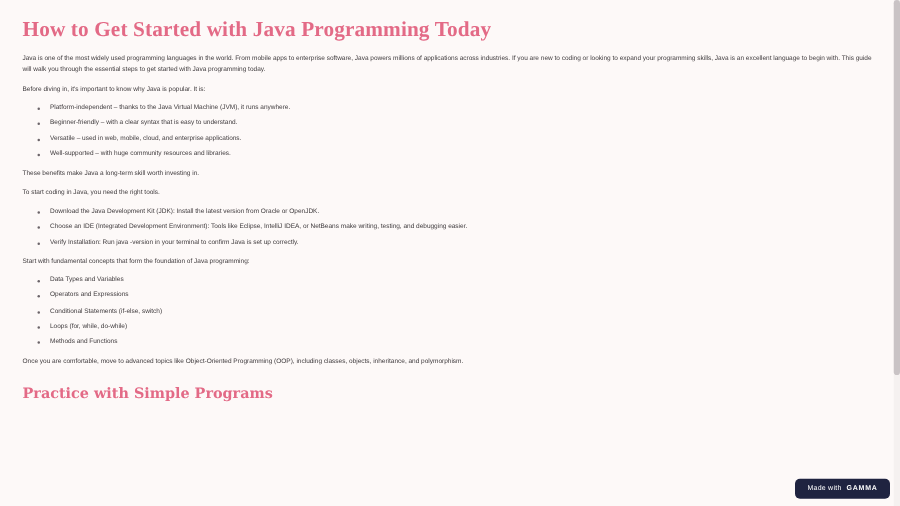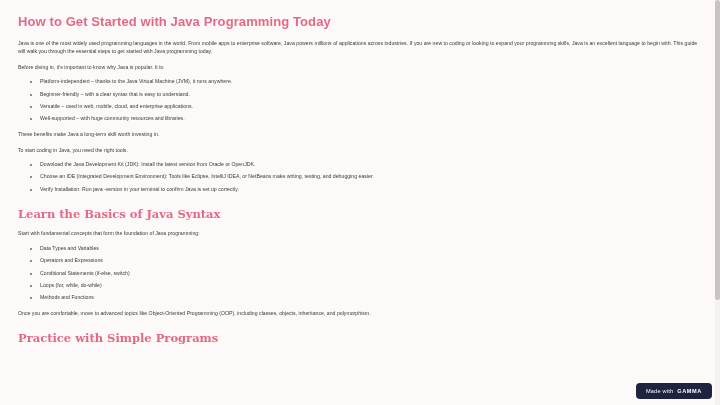--- a/index.html
+++ b/index.html
@@ -15,22 +15,22 @@
     position: relative;
   }
   .page {
     position: absolute;
     inset: 0;
     background: #fdf9f8;
     padding: 14px 22px 0 18px;
     box-sizing: border-box;
   }
   h1.doc-title {
-    font-family: Liberation Sans, sans-serif;
-    font-size: 13px;
+    font-family: Liberation Serif, serif;
+    font-size: 17px;
     font-weight: 700;
     color: #e36a86;
     margin: 0 0 9px 0;
     letter-spacing: 0.1px;
     line-height: 1.2;
   }
   h2.section-heading {
     font-family: "DejaVu Serif", serif;
     font-size: 11.5px;
     font-weight: 700;
@@ -122,21 +122,20 @@
   </ul>
   <p class="body-text">These benefits make Java a long-term skill worth investing in.</p>
 
   <p class="body-text">To start coding in Java, you need the right tools.</p>
   <ul class="bullets">
     <li>Download the Java Development Kit (JDK): Install the latest version from Oracle or OpenJDK.</li>
     <li>Choose an IDE (Integrated Development Environment): Tools like Eclipse, IntelliJ IDEA, or NetBeans make writing, testing, and debugging easier.</li>
     <li>Verify Installation: Run java -version in your terminal to confirm Java is set up correctly.</li>
   </ul>
 
-  <h2 class="section-heading">Learn the Basics of Java Syntax</h2>
   <p class="body-text">Start with fundamental concepts that form the foundation of Java programming:</p>
   <ul class="bullets">
     <li>Data Types and Variables</li>
     <li>Operators and Expressions</li>
     <li>Conditional Statements (if-else, switch)</li>
     <li>Loops (for, while, do-while)</li>
     <li>Methods and Functions</li>
   </ul>
   <p class="body-text">Once you are comfortable, move to advanced topics like Object-Oriented Programming (OOP), including classes, objects, inheritance, and polymorphism.</p>
 

